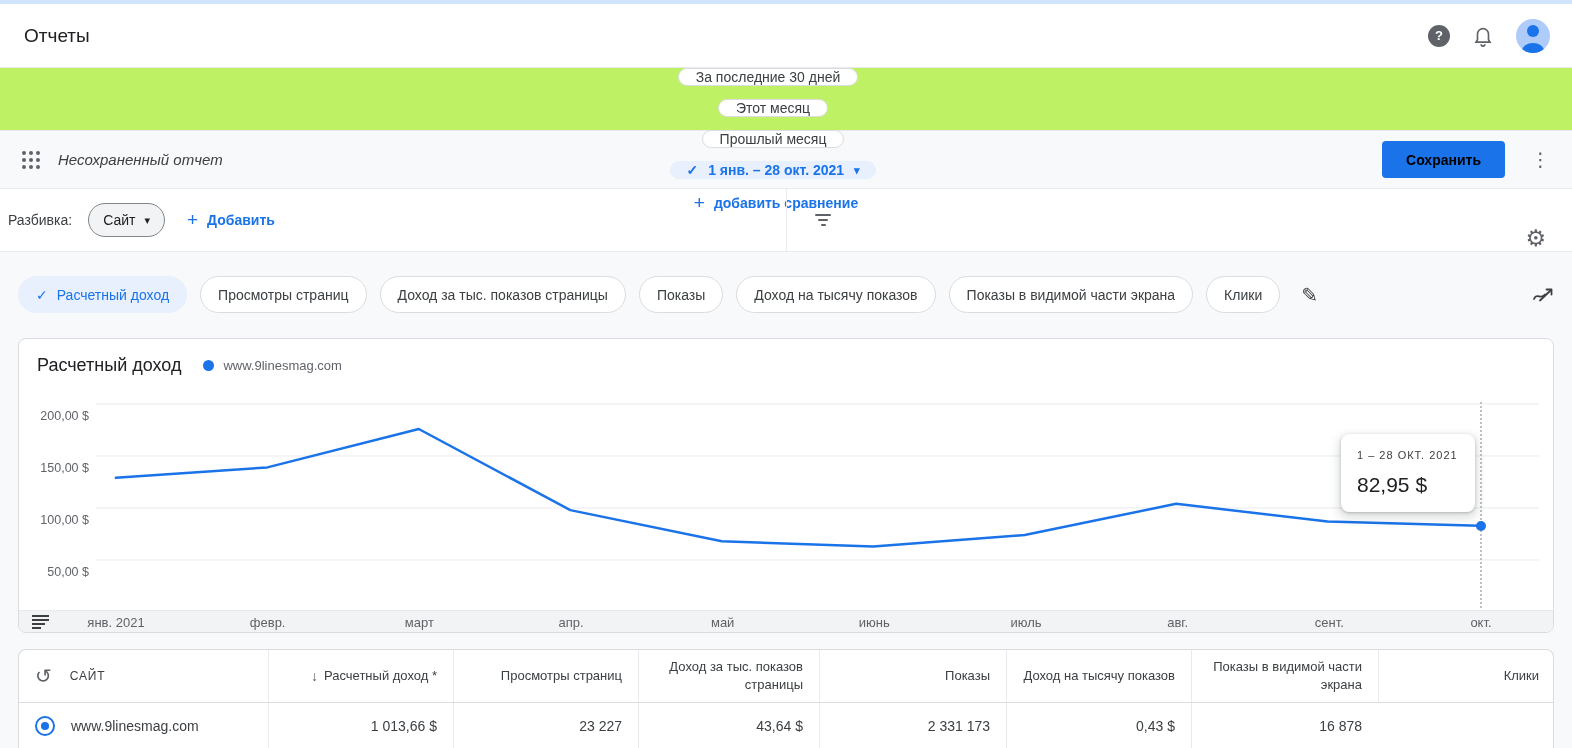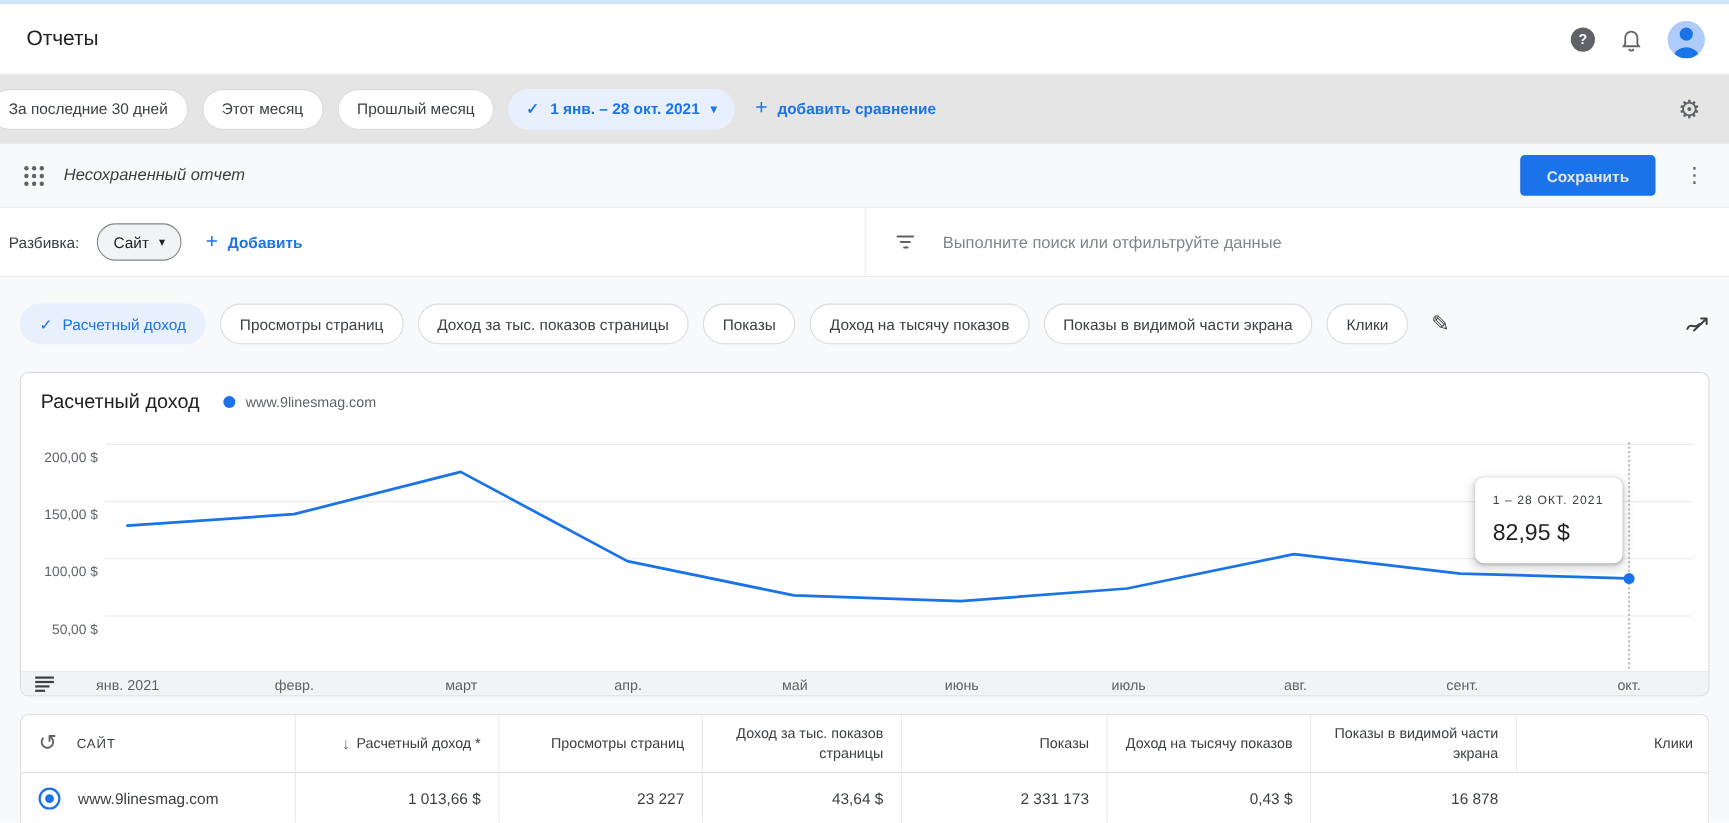--- a/index.html
+++ b/index.html
@@ -15,40 +15,40 @@
   .appbar-right { display:flex; align-items:center; gap:22px; }
   .help-circle { width:22px; height:22px; border-radius:50%; background:#5f6368; color:#fff;
     font-size:13px; font-weight:bold; display:flex; align-items:center; justify-content:center; cursor:pointer; }
   .bell svg { display:block; }
   .avatar { width:34px; height:34px; border-radius:50%; background:#aecbfa; position:relative; overflow:hidden; cursor:pointer; }
   .avatar .head { position:absolute; top:6px; left:11px; width:12px; height:12px; border-radius:50%; background:#1a73e8; }
   .avatar .body { position:absolute; bottom:-6px; left:6px; width:22px; height:16px; border-radius:50% 50% 0 0; background:#1a73e8; }
 
   
   .filterbar { height:63px; display:flex; align-items:center; gap:13px;
-    padding:0 26px 0 0; border-bottom:1px solid #e8eaed; background:#e5e5e5; }
+    padding:0 26px 0 0; border-bottom:1px solid #e8eaed; background:#bef264;flex-direction:column; }
   .pill { height:37px; border:1px solid #dadce0; border-radius:19px; background:#fff;
     display:inline-flex; align-items:center; padding:0 17px; font-size:14px; color:#3c4043;
     white-space:nowrap; cursor:pointer; }
   .pill.first { margin-left:-10px; }
   .pill.selected-date { background:#e8f0fe; border-color:#e8f0fe; color:#1a73e8; font-weight:bold; gap:10px; padding:0 15px; }
   .caret { font-size:11px; }
   .blue-link { display:inline-flex; align-items:center; gap:9px; color:#1a73e8; font-size:14px;
     font-weight:bold; cursor:pointer; white-space:nowrap; margin-left:6px; }
   .blue-link .plus { font-size:19px; font-weight:normal; }
   .gear { margin-left:auto; font-size:23px; color:#5f6368; cursor:pointer; line-height:1; }
 
   
   .reportbar { height:58px; background:#f8f9fa; border-bottom:1px solid #e8eaed;
     display:flex; align-items:center; gap:18px; padding:0 14px 0 22px; }
   .apps-grid { display:grid; grid-template-columns:repeat(3,4px); grid-template-rows:repeat(3,4px);
     gap:3px; cursor:pointer; }
   .apps-grid i { width:4px; height:4px; border-radius:50%; background:#5f6368; }
   .report-name { font-style:italic; font-size:15px; color:#3c4043; }
-  .save-btn { margin-left:auto; background:#1a73e8; color:#e5e5e5; border:none; border-radius:4px;
+  .save-btn { margin-left:auto; background:#1a73e8; color:#000000; border:none; border-radius:4px;
     height:37px; padding:0 24px; font-size:14px; font-weight:bold; cursor:pointer;
     font-family:inherit; }
   .kebab { font-size:19px; color:#5f6368; padding:0 8px; cursor:pointer; }
 
   
   .breakdownbar { height:63px; display:flex; background:#fff; border-bottom:1px solid #e8eaed; }
   .breakdown-left { width:787px; flex:none; display:flex; align-items:center; gap:16px;
     padding-left:8px; border-right:1px solid #e8eaed; }
   .breakdown-label { font-size:14px; color:#3c4043; }
   .dim-chip { height:34px; border:1px solid #80868b; border-radius:17px; background:#f1f3f4;
@@ -175,21 +175,20 @@
       <span class="plus">+</span>
       <span>Добавить</span>
     </span>
   </div>
   <div class="search-right">
     <span class="funnel">
         <i></i>
         <i></i>
         <i></i>
       </span>
-    <input class="search-input" type="text" placeholder="Выполните поиск или отфильтруйте данные" style="">
   </div>
 </div>
 
 <div class="main">
 
   <div class="metric-chips">
     <button class="pill chip-selected">
       <span>✓</span>
       <span>Расчетный доход</span>
     </button>

